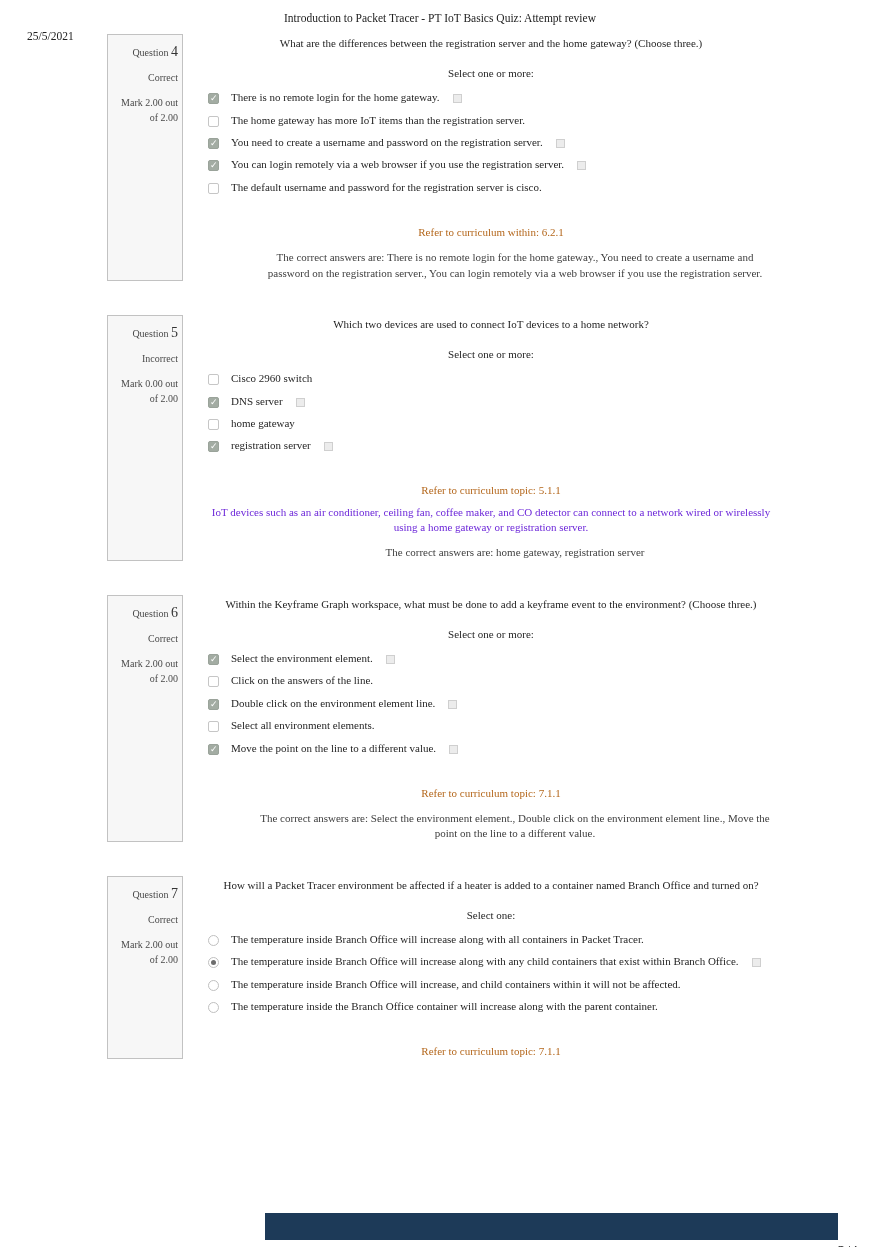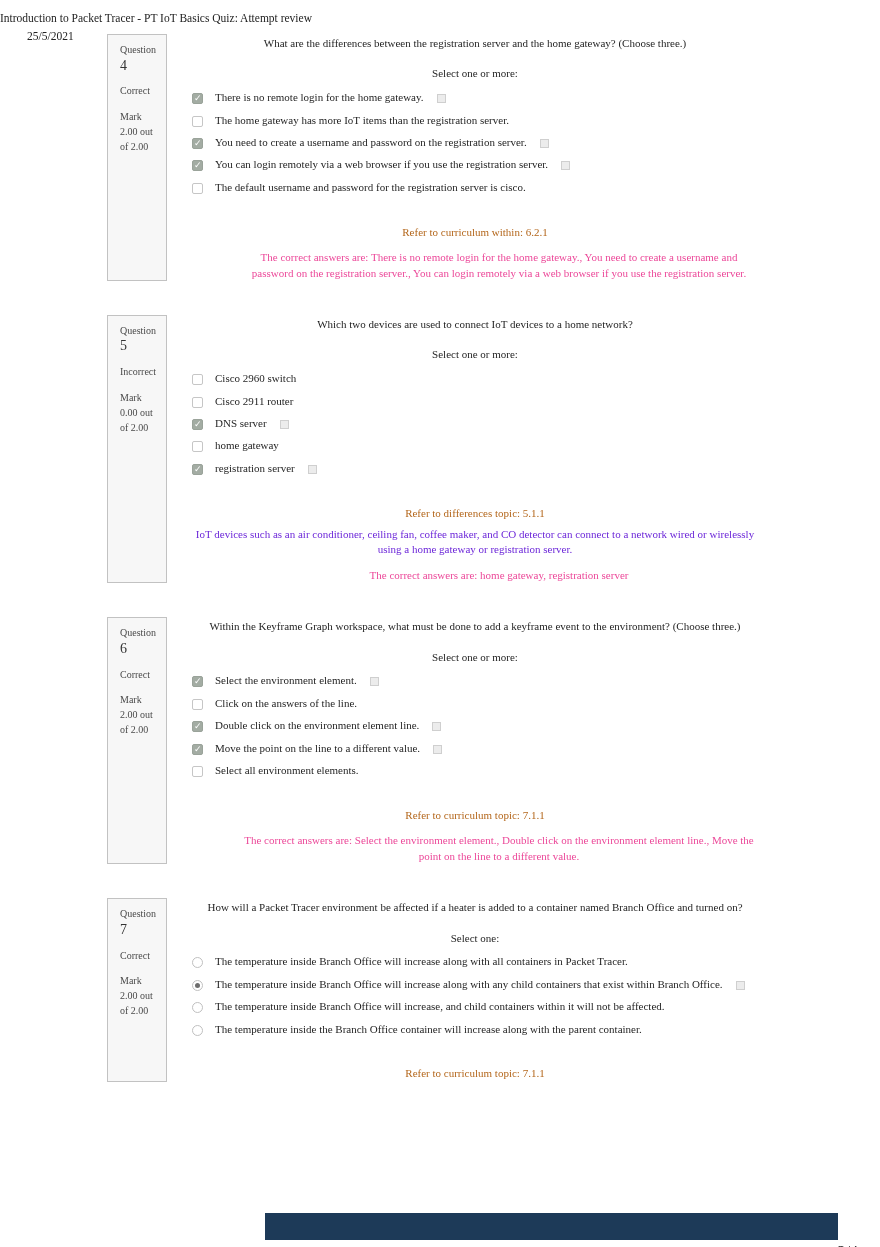--- a/index.html
+++ b/index.html
@@ -4,27 +4,27 @@
 <style>
   * { box-sizing: border-box; }
   html,body { margin:0; padding:0; }
   body {
     width:880px; height:1247px; position:relative; overflow:hidden;
     background:#ffffff; color:#1f1f1f;
     font-family:"Liberation Serif", serif;
   }
   .hdr { position:relative; height:28px; padding-top:12px; font-size:11.5px; color:#222; }
   .hdr .date { position:absolute; left:27px; top:30px; }
-  .hdr .title { display:block; text-align:left; }
+  .hdr .title { display:block; text-align:center; }
 
   .question { display:flex; gap:25px; margin:6px 0 34px 107px; }
   .qinfo {
-    width:60px; min-height:84px; flex-shrink:0;
+    width:76px; min-height:84px; flex-shrink:0;
     border:1px solid #c2c2c2; background:#f7f7f7;
-    padding:8px 12px; font-size:10px; color:#4a4a4a; line-height:1.35;
+    padding:8px 4px; font-size:10px; color:#4a4a4a; line-height:1.35;text-align:right;
   }
   .qinfo .qnum { font-size:14px; color:#333; }
   .qinfo .qstate { margin-top:9px; }
   .qinfo .qmark { margin-top:11px; line-height:1.5; }
 
   .qcontent { width:566px; font-size:11px; line-height:1.4;text-align:center; }
   .qtext { margin:2px 0 15px; }
   .prompt { margin-bottom:5px; }
 
   .opt { display:flex; align-items:flex-start; gap:12px; padding:3.5px 0; }
@@ -47,21 +47,21 @@
     border-radius:50%; background:#6d6d6d;
   }
   .result-icon {
     width:9px; height:9px; border:1px solid #cfcfcf; background:#ececec;
     flex-shrink:0; margin-top:4px; margin-left:1px;
   }
 
   .topic { color:#b4671c; margin-top:26px; }
   .feedback { color:#6d28d9; margin-top:6px; }
   .feedback:empty { display:none; margin:0; }
-  .correct { color:#ec4899; margin-top:10px;margin-left:48px; }
+  .correct { color:#404040; margin-top:10px;margin-left:48px; }
 
   .footer-bar { position:absolute; left:265px; top:1213px; width:573px; height:27px; background:#1d3a58; }
   .pageno { position:absolute; right:22px; top:1217px; font-size:16px; color:#222;margin-top:26px; }
 </style>
 </head>
 <body>
 
 <div class="hdr">
   <span class="date">25/5/2021</span>
   <span class="title">Introduction to Packet Tracer - PT IoT Basics Quiz: Attempt review</span>
@@ -117,39 +117,35 @@
     </aside>
     <div class="qcontent">
       <div class="qtext">Which two devices are used to connect IoT devices to a home network?</div>
       <div class="prompt">Select one or more:</div>
       <div class="options">
           <div class="opt">
             <span class="checkbox"></span>
             <span class="optlabel">Cisco 2960 switch</span>
           </div>
           <div class="opt">
-            <span class="checkbox"></span>
-            <span class="optlabel">Cisco 2911 router</span>
-          </div>
-          <div class="opt">
             <span class="checkbox on"></span>
             <span class="optlabel">DNS server</span>
             <span class="result-icon"></span>
           </div>
           <div class="opt">
             <span class="checkbox"></span>
             <span class="optlabel">home gateway</span>
           </div>
           <div class="opt">
             <span class="checkbox on"></span>
             <span class="optlabel">registration server</span>
             <span class="result-icon"></span>
           </div>
         </div>
-      <div class="topic">Refer to differences topic: 5.1.1</div>
+      <div class="topic">Refer to curriculum topic: 5.1.1</div>
       <div class="feedback">IoT devices such as an air conditioner, ceiling fan, coffee maker, and CO detector can connect to a network wired or wirelessly using a home gateway or registration server.</div>
       <div class="correct">The correct answers are: home gateway, registration server</div>
     </div>
   </section>
 
   <section class="question">
     <aside class="qinfo">
       <div class="qno"><span>Question</span> <span class="qnum">6</span></div>
       <div class="qstate">Correct</div>
       <div class="qmark">Mark 2.00 out of 2.00</div>
@@ -166,27 +162,27 @@
           <div class="opt">
             <span class="checkbox"></span>
             <span class="optlabel">Click on the answers of the line.</span>
           </div>
           <div class="opt">
             <span class="checkbox on"></span>
             <span class="optlabel">Double click on the environment element line.</span>
             <span class="result-icon"></span>
           </div>
           <div class="opt">
+            <span class="checkbox"></span>
+            <span class="optlabel">Select all environment elements.</span>
+          </div>
+          <div class="opt">
             <span class="checkbox on"></span>
             <span class="optlabel">Move the point on the line to a different value.</span>
             <span class="result-icon"></span>
-          </div>
-          <div class="opt">
-            <span class="checkbox"></span>
-            <span class="optlabel">Select all environment elements.</span>
           </div>
         </div>
       <div class="topic">Refer to curriculum topic: 7.1.1</div>
 
       <div class="correct">The correct answers are: Select the environment element., Double click on the environment element line., Move the point on the line to a different value.</div>
     </div>
   </section>
 
   <section class="question">
     <aside class="qinfo">

